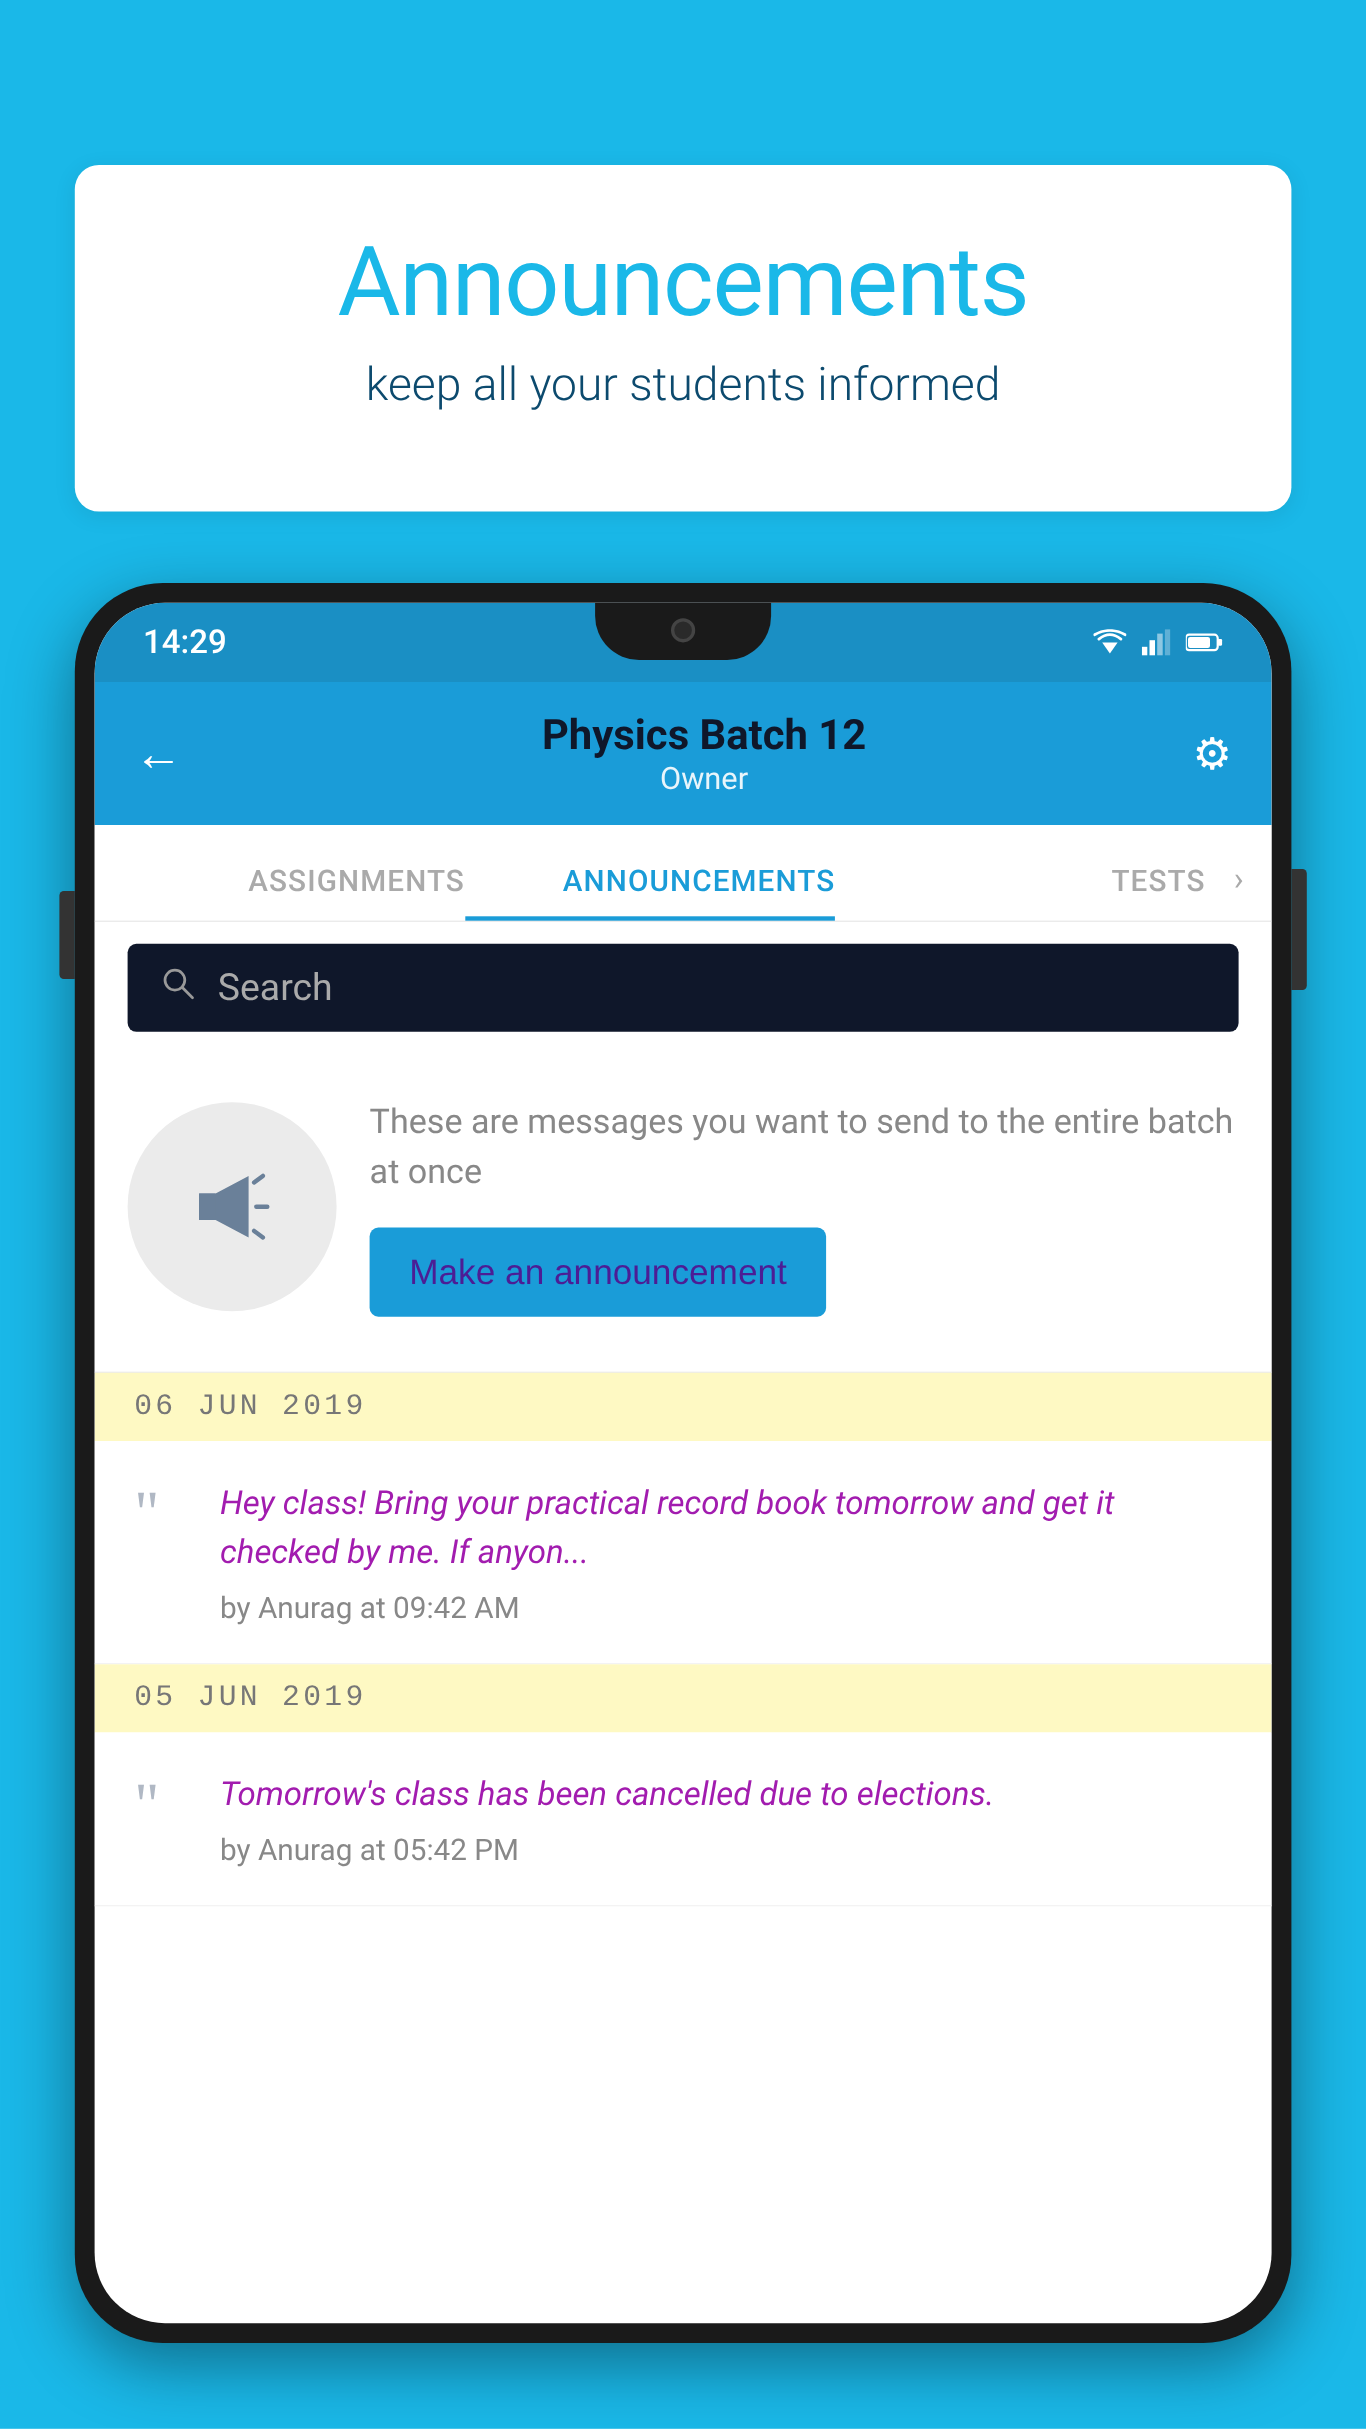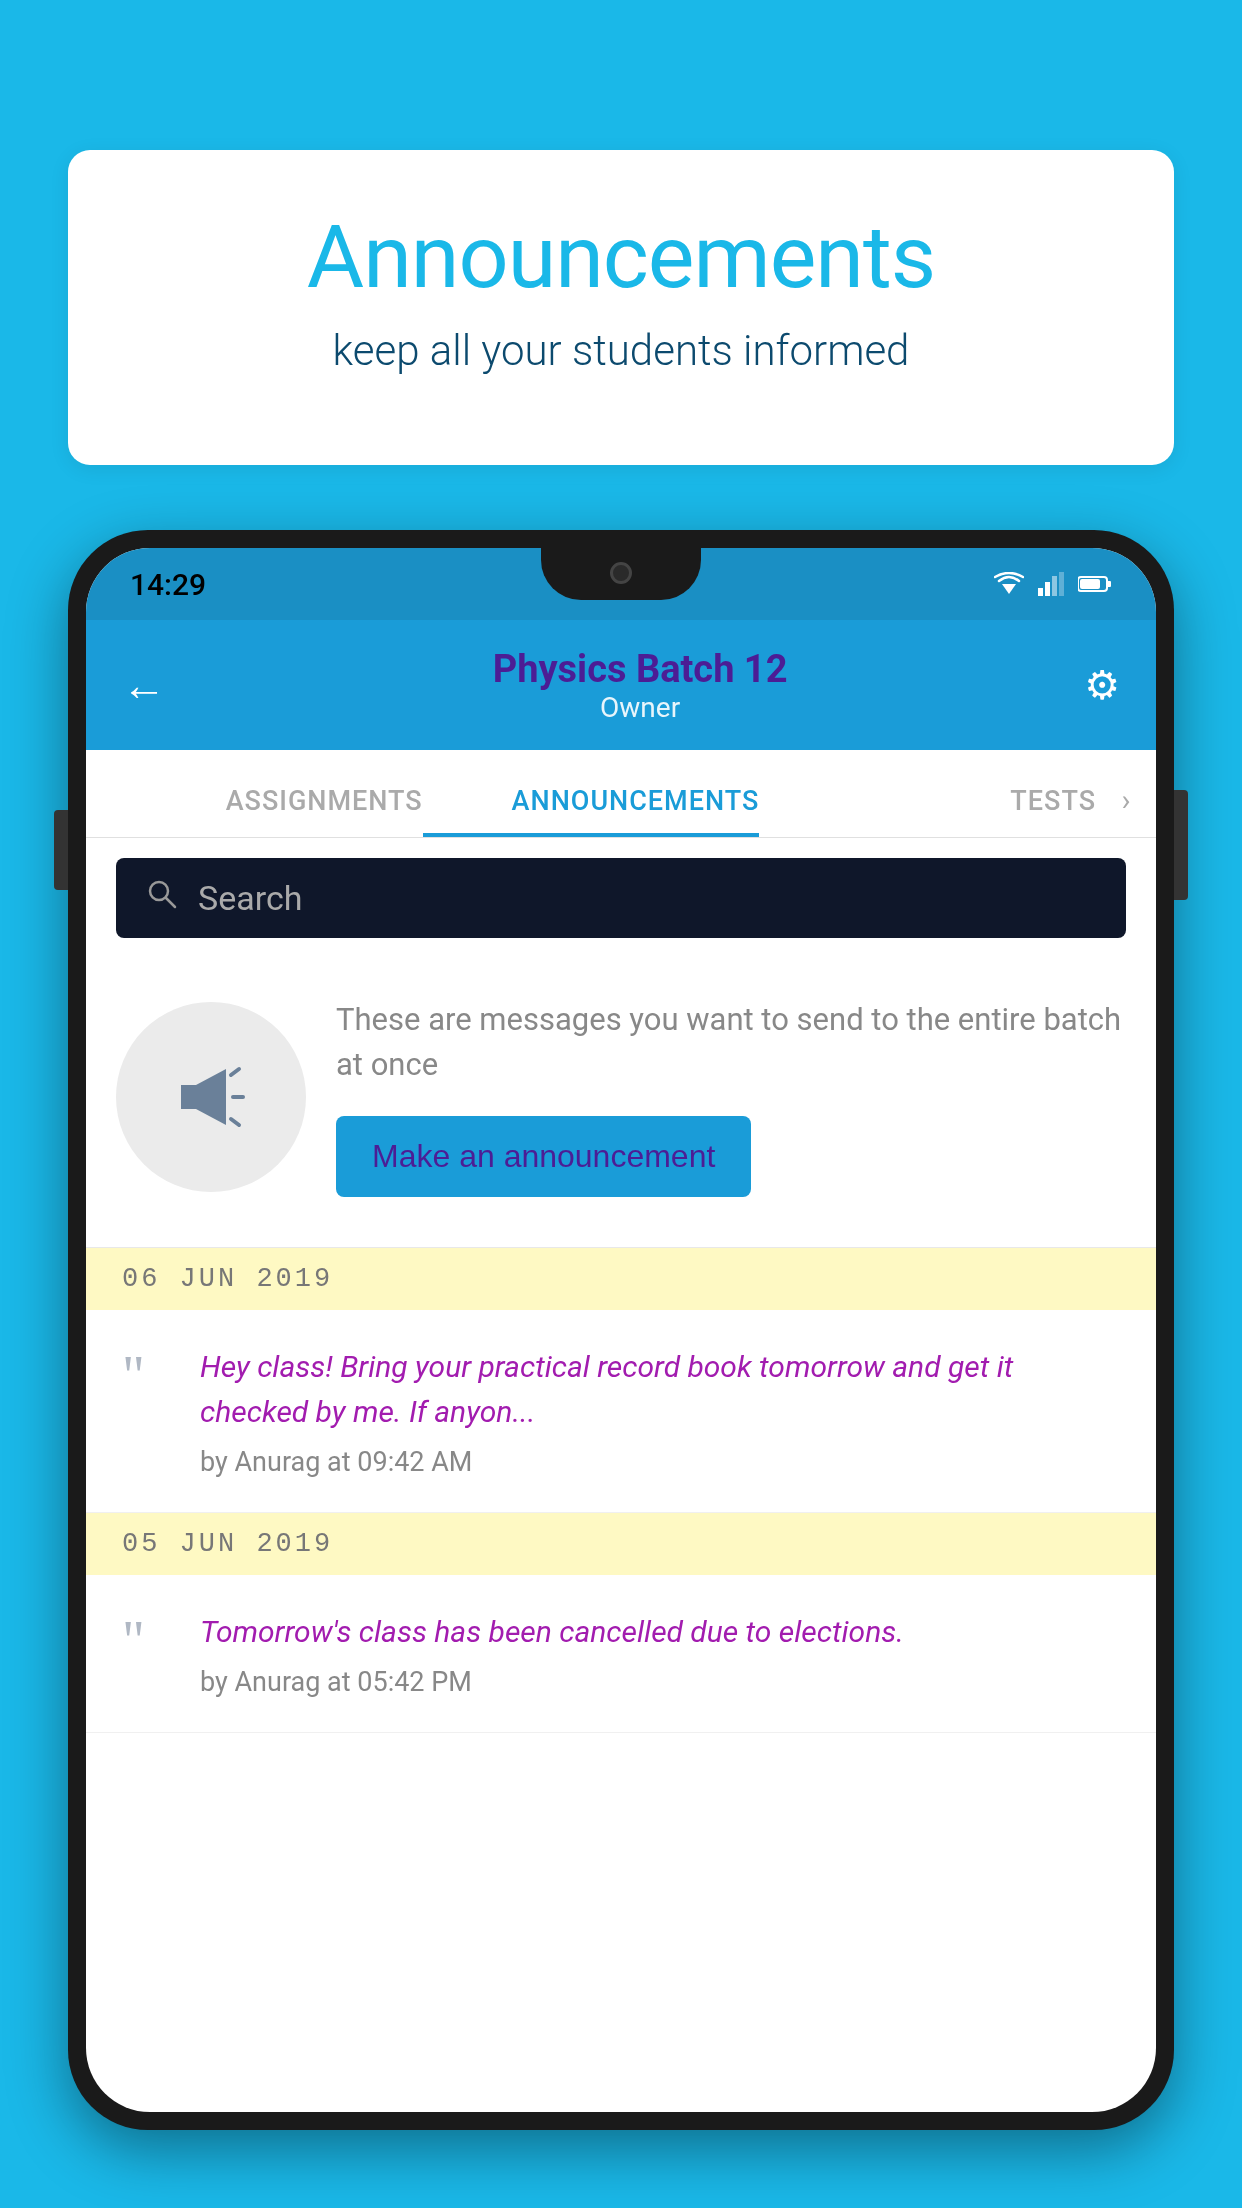--- a/index.html
+++ b/index.html
@@ -110,21 +110,21 @@
       background: #1a8fc4;
       height: 72px;
       display: flex;
       align-items: center;
       justify-content: space-between;
       padding: 0 44px;
       position: relative;
     }
 
     .status-time {
-      color: #000000;
+      color: #ffffff;
       font-size: 30px;
       font-weight: 500;
     }
 
     .status-icons {
       display: flex;
       align-items: center;
       gap: 14px;
     }
 
@@ -172,21 +172,21 @@
       cursor: pointer;
       margin-right: 30px;
     }
 
     .app-bar-title-section {
       flex: 1;
       text-align: center;
     }
 
     .app-bar-title {
-      color: #4c1d95;
+      color: #0f172a;
       font-size: 38px;
       font-weight: 700;
     }
 
     .app-bar-subtitle {
       color: rgba(255,255,255,0.9);
       font-size: 28px;
       font-weight: 400;
     }
 

